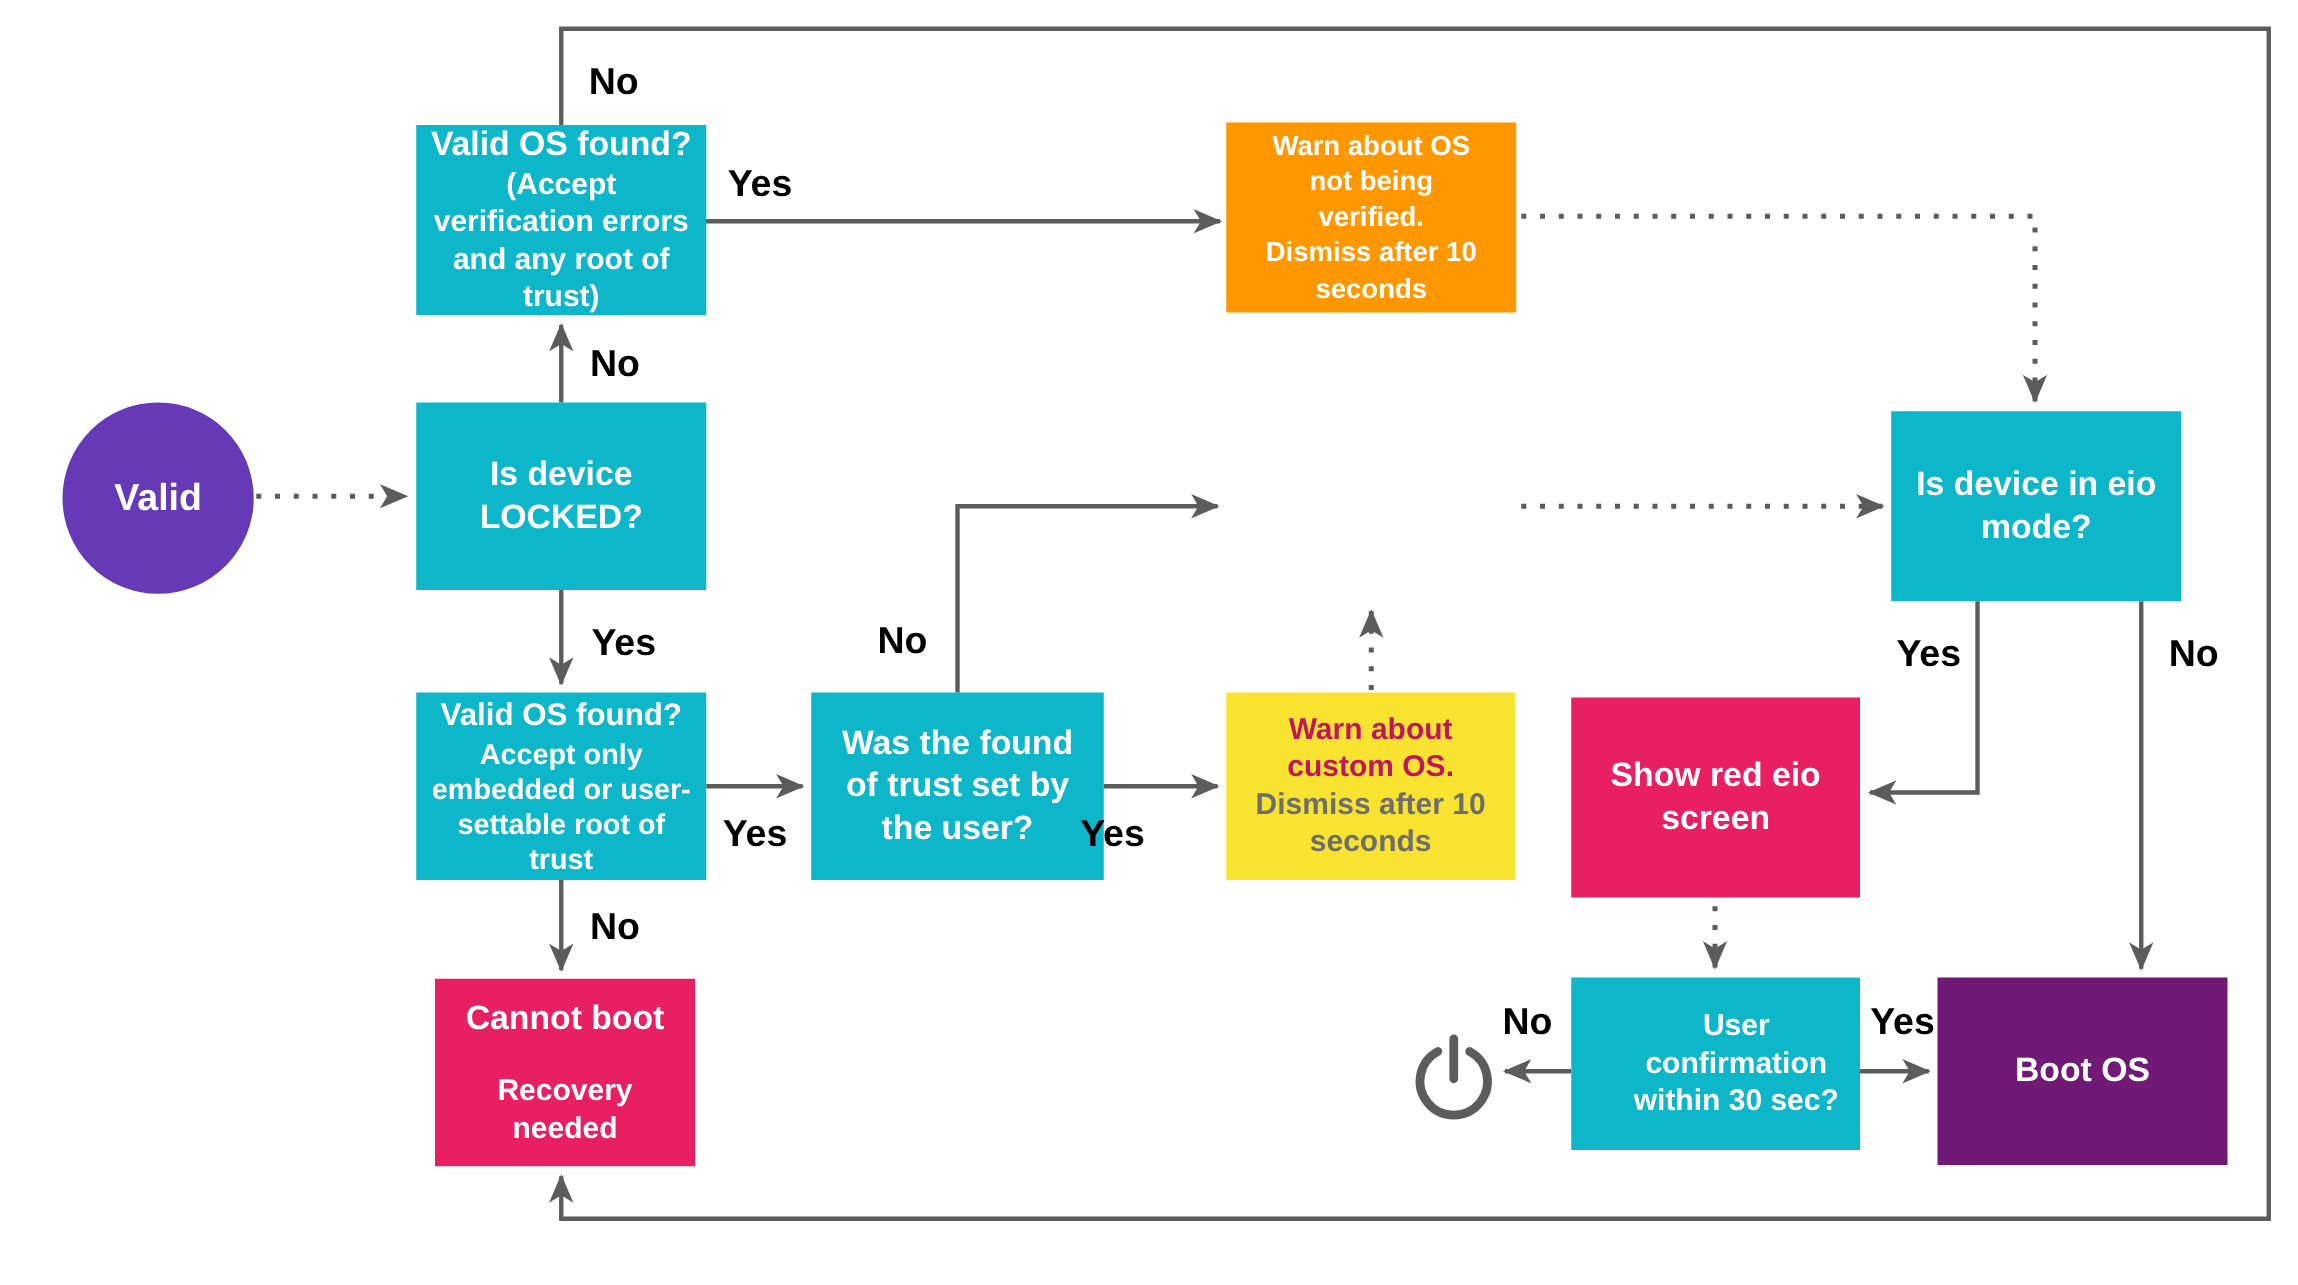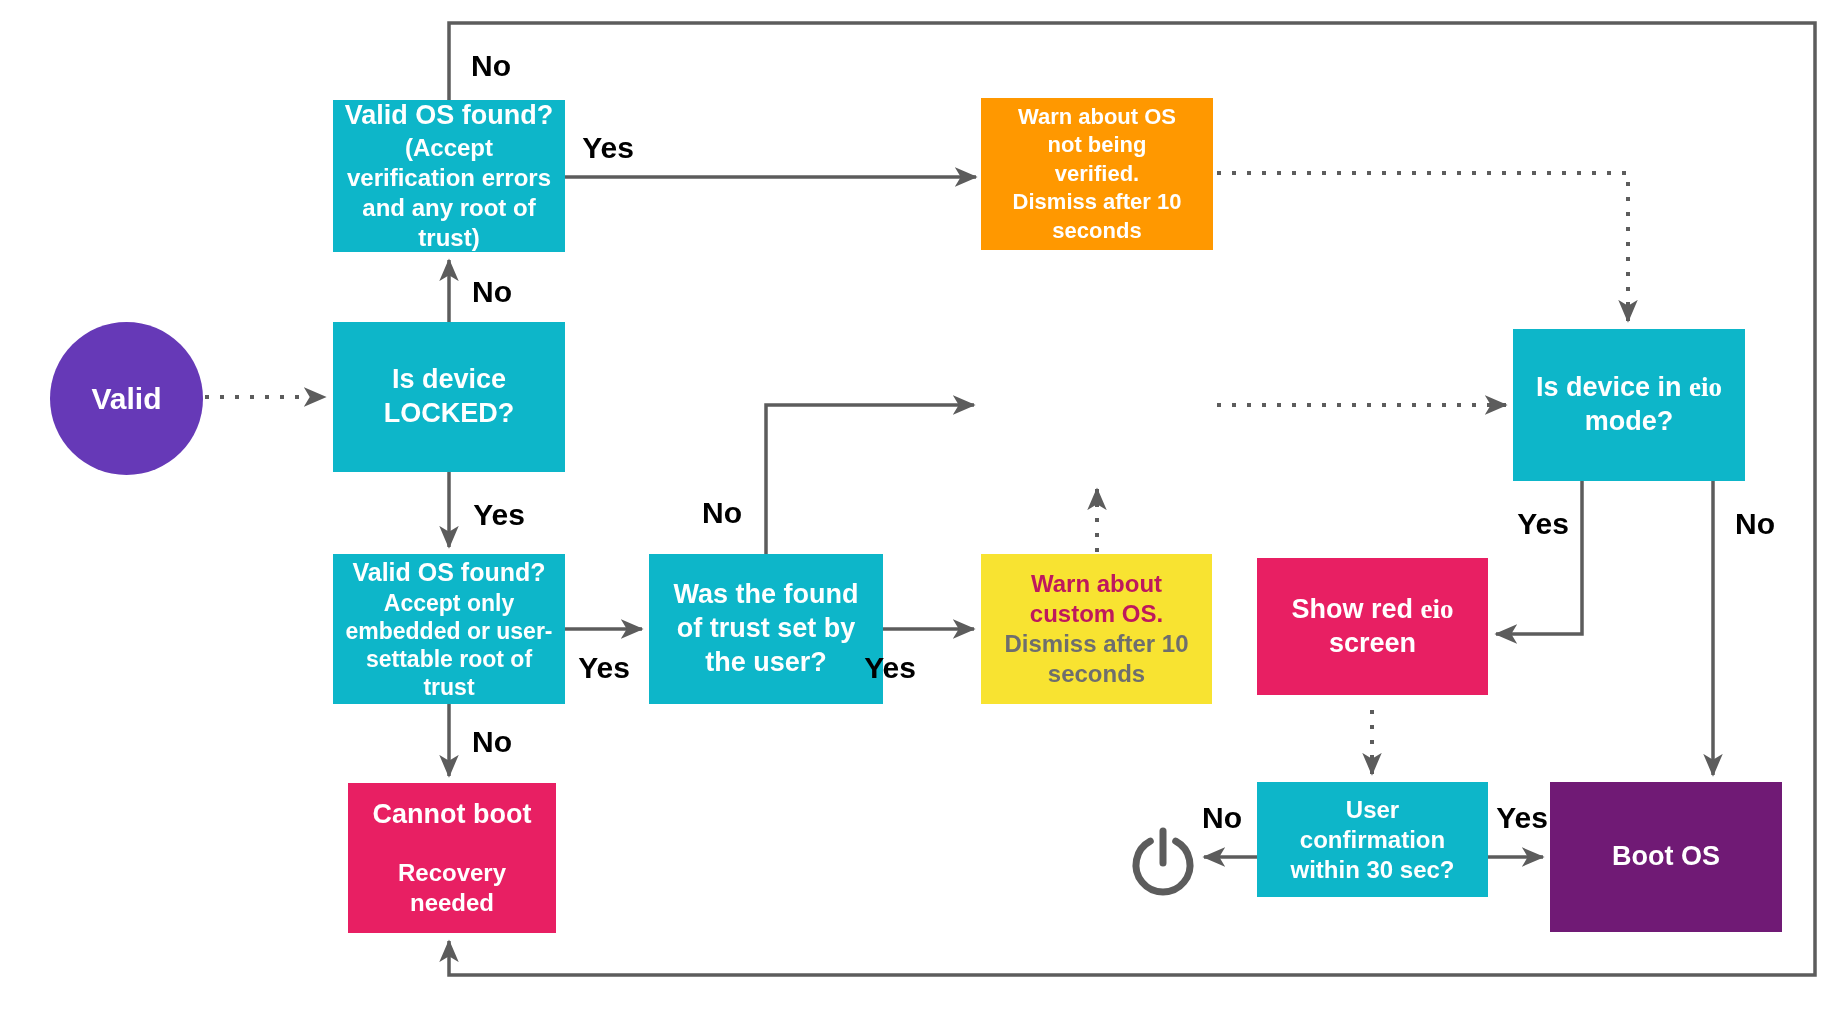--- a/index.html
+++ b/index.html
@@ -30,21 +30,21 @@
   .green{background:#701a75;}
   .circle{border-radius:50%;}
   .circle .title{font-size:30px;}
   .yellow .title{color:#be185d;font-size:24px;max-width:170px;}
   .yellow .subtitle{color:#6e6e6e;font-size:24px;max-width:205px;}
   .node-warn-not-verified .title{font-size:22px;max-width:175px;line-height:1.3;}
   .node-warn-not-verified .subtitle{font-size:22px;max-width:205px;line-height:1.3;}
   .node-valid-os-embedded .title{font-size:25px;}
   .node-valid-os-embedded .subtitle{font-size:23px;line-height:1.22;}
   .node-user-confirmation .title{font-size:24px;max-width:178px;}
-  .mono{font-family:Liberation Serif, serif;}
+  .mono{font-family:Liberation Sans, sans-serif;}
   .edge-label{
     position:absolute;
     transform:translate(-50%,-50%);
     font-weight:bold;
     font-size:30px;
     color:#000000;
     white-space:nowrap;
   }
 </style>
 </head>
@@ -118,30 +118,30 @@
 
   <div class="node cyan" style="left:649px;top:554px;width:234px;height:150px;">
     <div class="title">Was the found of trust set by the user?</div>
   </div>
 
   <div class="node yellow" style="left:981px;top:554px;width:231px;height:150px;">
     <div class="title">Warn about custom OS.</div>
     <div class="subtitle">Dismiss after 10 seconds</div>
   </div>
 
-  <div class="node pink" style="left:1257px;top:558px;width:231px;height:137px;">
+  <div class="node pink" style="left:1257px;top:558px;width:231px;height:160px;">
     <div class="title"><span>Show red </span><span class="mono">eio</span><span> screen</span></div>
   </div>
 
   <div class="node pink" style="left:348px;top:783px;width:208px;height:150px;gap:26px;">
     <div class="title">Cannot boot</div>
     <div class="subtitle">Recovery needed</div>
   </div>
 
-  <div class="node cyan node-user-confirmation" style="left:1257px;top:782px;width:231px;height:115px;">
+  <div class="node cyan node-user-confirmation" style="left:1257px;top:782px;width:231px;height:138px;align-items:flex-end;">
     <div class="title">User confirmation within 30 sec?</div>
   </div>
 
   <div class="node green" style="left:1550px;top:782px;width:232px;height:150px;">
     <div class="title">Boot OS</div>
   </div>
 
   <span class="edge-label" style="left:491px;top:66px;">No</span>
   <span class="edge-label" style="left:608px;top:148px;">Yes</span>
   <span class="edge-label" style="left:492px;top:292px;">No</span>

